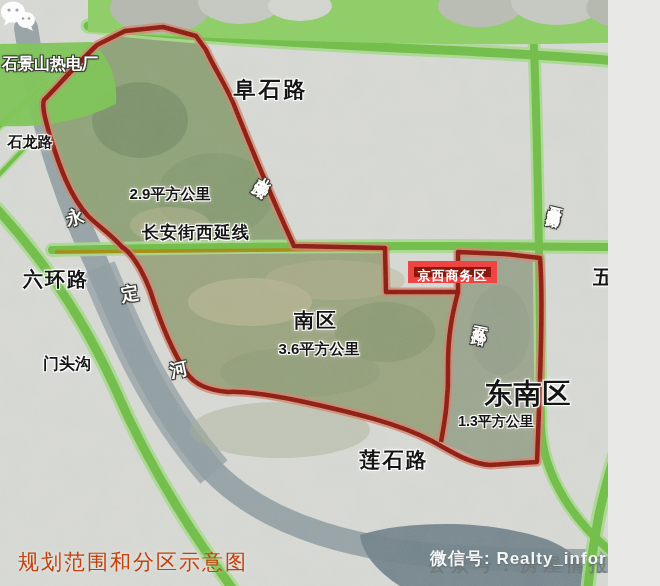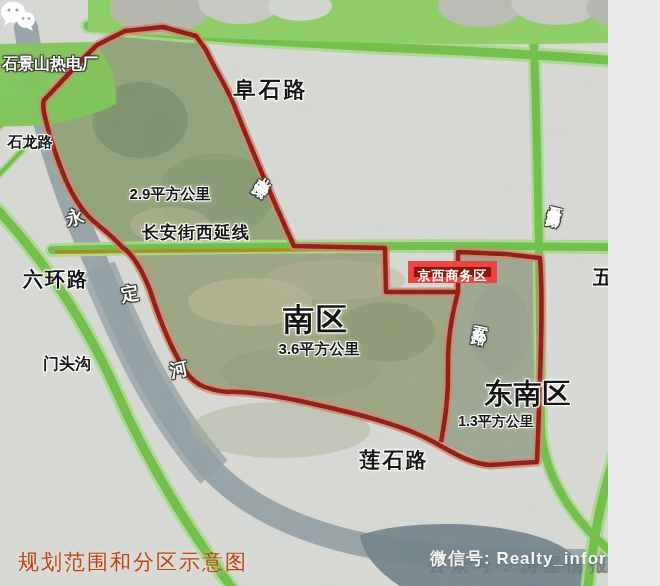--- a/index.html
+++ b/index.html
@@ -152,21 +152,21 @@
   <div class="lbl dark" style="left:56px;top:279px;font-size:20px;letter-spacing:2px;">六环路</div>
 
   <div class="lbl white" style="left:75px;top:218px;font-size:18px;transform:translate(-50%,-50%) rotate(-14deg);">永</div>
   <div class="lbl white" style="left:130px;top:294px;font-size:18px;transform:translate(-50%,-50%) rotate(-10deg);">定</div>
   <div class="lbl white" style="left:179px;top:370px;font-size:18px;transform:translate(-50%,-50%) rotate(-12deg);">河</div>
 
   <div class="lbl dark" style="left:67px;top:364px;font-size:16px;">门头沟</div>
 
   <div class="lbl dark" style="left:626px;top:277px;font-size:20px;letter-spacing:2px;">五环路</div>
 
-  <div class="lbl dark" style="left:316px;top:320px;font-size:31px;letter-spacing:2px;">南区</div>
+  <div class="lbl dark" style="left:316px;top:320px;font-size:20px;letter-spacing:2px;">南区</div>
   <div class="lbl dark area" style="left:319px;top:349px;">3.6平方公里</div>
 
   <div id="jingxi-box">
     <span>京西商务区</span>
   </div>
 
   <div class="lbl white vtext" style="left:483px;top:318px;font-size:15px;transform:translate(-50%,-50%) rotate(11deg);">五环路</div>
 
   <div class="lbl dark" style="left:500px;top:394px;font-size:28px;letter-spacing:1px;margin-left:28px;">东南区</div>
   <div class="lbl dark" style="left:496px;top:421px;font-size:14px;font-weight:700;">1.3平方公里</div>

